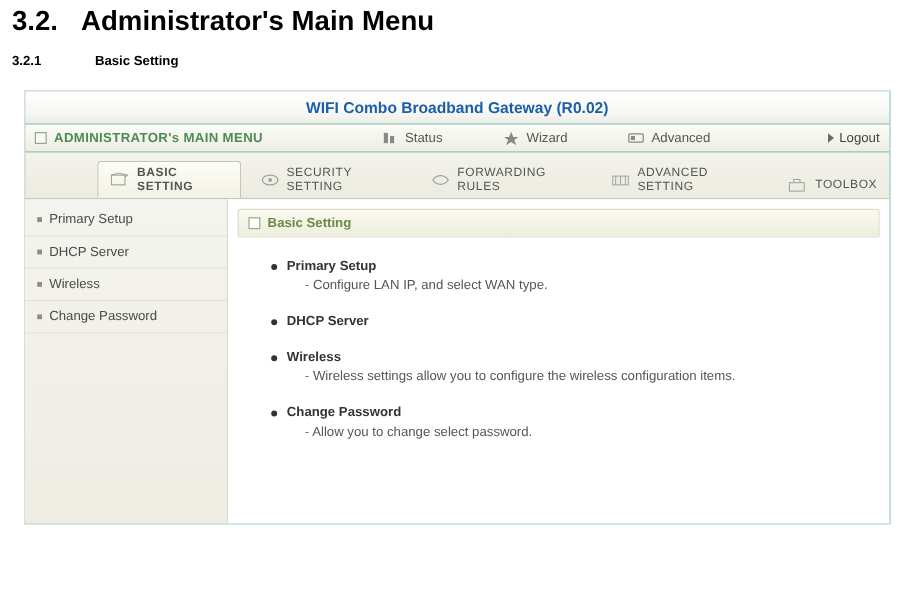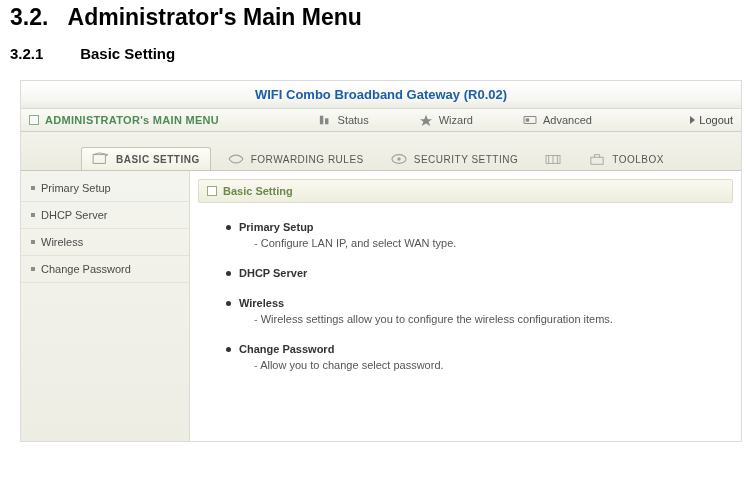--- a/index.html
+++ b/index.html
@@ -12,21 +12,21 @@
   .doc {
     padding: 4px 10px 0 10px;
   }
   .sec-h1 {
     font-weight: bold;
     font-size: 23px;
     margin: 0 0 14px 0;
   }
   .sec-h2 {
     font-weight: bold;
-    font-size: 15px;
+    font-size: 11px;
     margin: 0 0 18px 0;
     padding-left: 0;
   }
   .sec-num { display: inline-block; width: 52px; }
   .sec-num2 { display: inline-block; width: 66px; }
 
   
   .router {
     margin: 0 0 0 10px;
     width: 720px;
@@ -247,39 +247,40 @@
     <div class="tabstrip">
       <div class="tab active">
         <svg viewBox="0 0 20 16">
             <rect x="1" y="3" width="14" height="10" fill="none" stroke="#777"></rect>
             <path d="M1 3 L8 1 L18 3 L15 5" fill="none" stroke="#777"></path>
           </svg>
         <span>BASIC SETTING</span>
       </div>
       <div class="tab">
         <svg viewBox="0 0 20 16">
+            <ellipse cx="10" cy="8" rx="8" ry="5" fill="none" stroke="#888" stroke-width="1.3"></ellipse>
+            <circle cx="10" cy="8" r="2" fill="#888"></circle>
+          </svg>
+        <span>SECURITY SETTING</span>
+      </div>
+      <div class="tab">
+        <svg viewBox="0 0 20 16">
             <path d="M2 8 C6 2, 14 2, 18 8" fill="none" stroke="#888" stroke-width="1.3"></path>
             <path d="M2 8 C6 14, 14 14, 18 8" fill="none" stroke="#888" stroke-width="1.3"></path>
           </svg>
         <span>FORWARDING RULES</span>
-      </div>
-      <div class="tab">
-        <svg viewBox="0 0 20 16">
-            <ellipse cx="10" cy="8" rx="8" ry="5" fill="none" stroke="#888" stroke-width="1.3"></ellipse>
-            <circle cx="10" cy="8" r="2" fill="#888"></circle>
-          </svg>
-        <span>SECURITY SETTING</span>
       </div>
       <div class="tab">
         <svg viewBox="0 0 20 16">
             <rect x="2" y="4" width="16" height="9" fill="none" stroke="#888"></rect>
             <line x1="5" y1="4" x2="5" y2="13" stroke="#888"></line>
             <line x1="10" y1="4" x2="10" y2="13" stroke="#888"></line>
             <line x1="15" y1="4" x2="15" y2="13" stroke="#888"></line>
           </svg>
+        <span>ADVANCED SETTING</span>
       </div>
       <div class="tab">
         <svg viewBox="0 0 20 16">
             <rect x="3" y="6" width="14" height="8" fill="none" stroke="#888"></rect>
             <path d="M7 6 L7 3 L13 3 L13 6" fill="none" stroke="#888"></path>
           </svg>
         <span>TOOLBOX</span>
       </div>
     </div>
 

